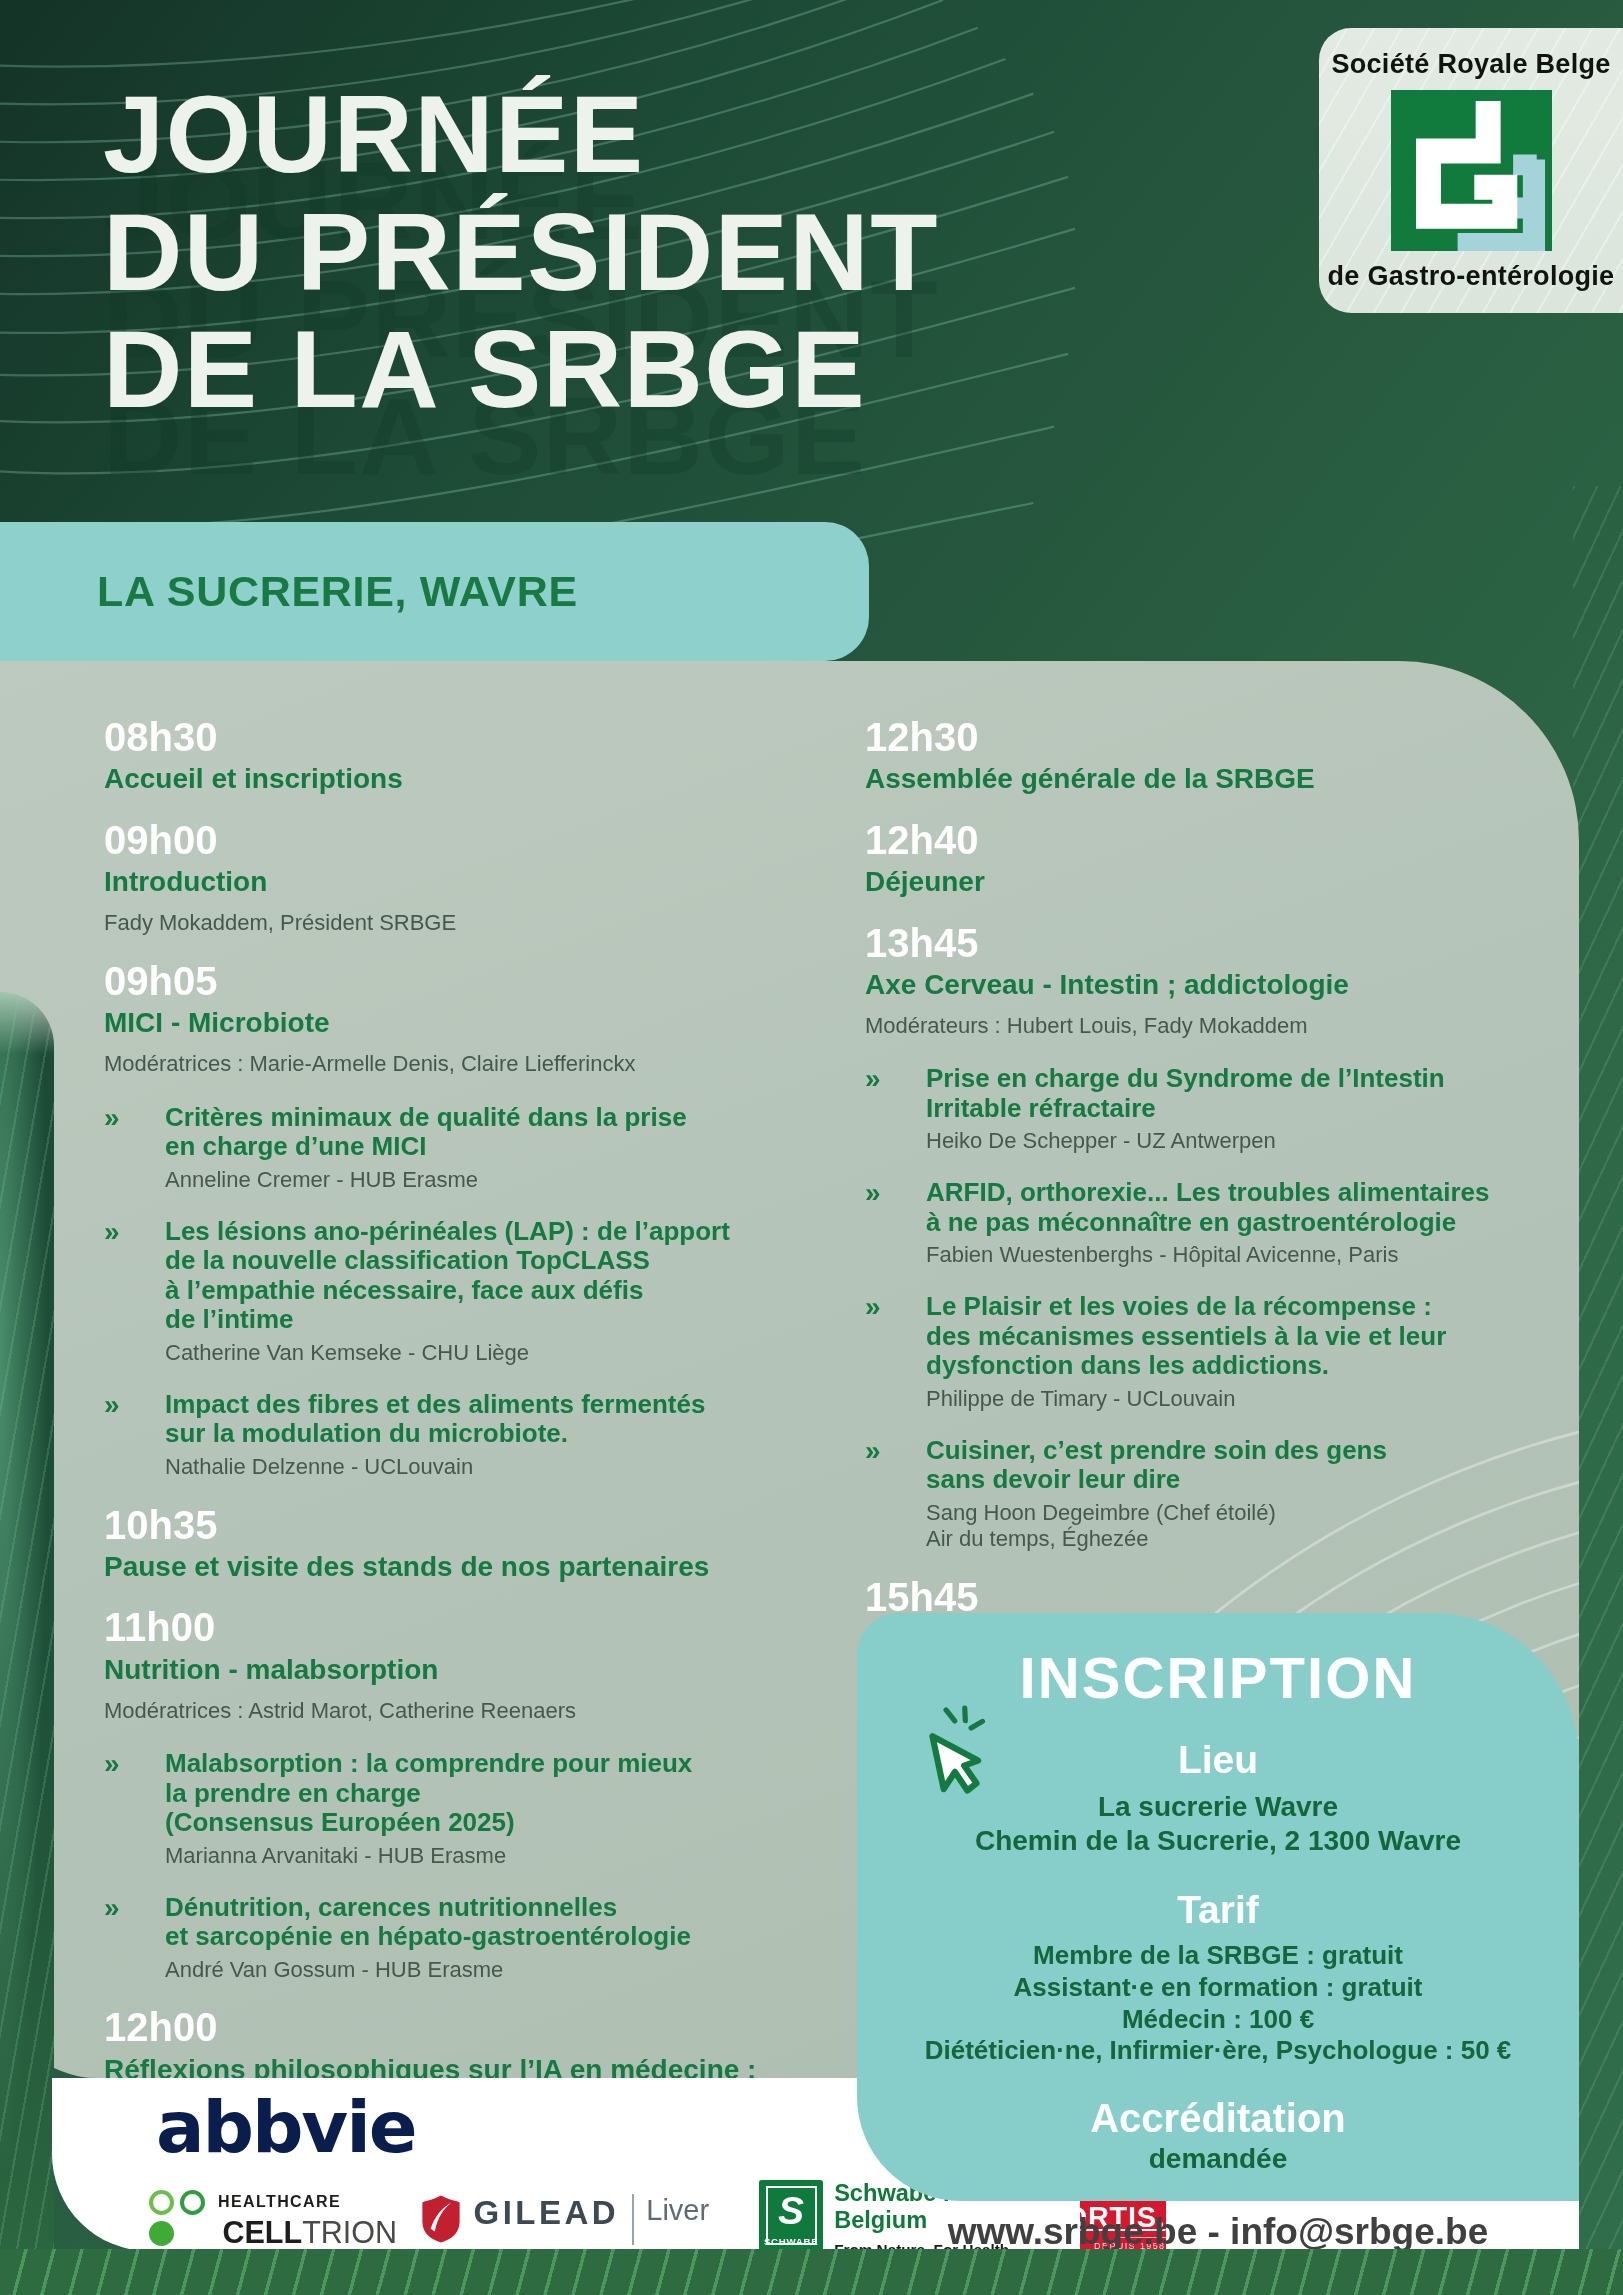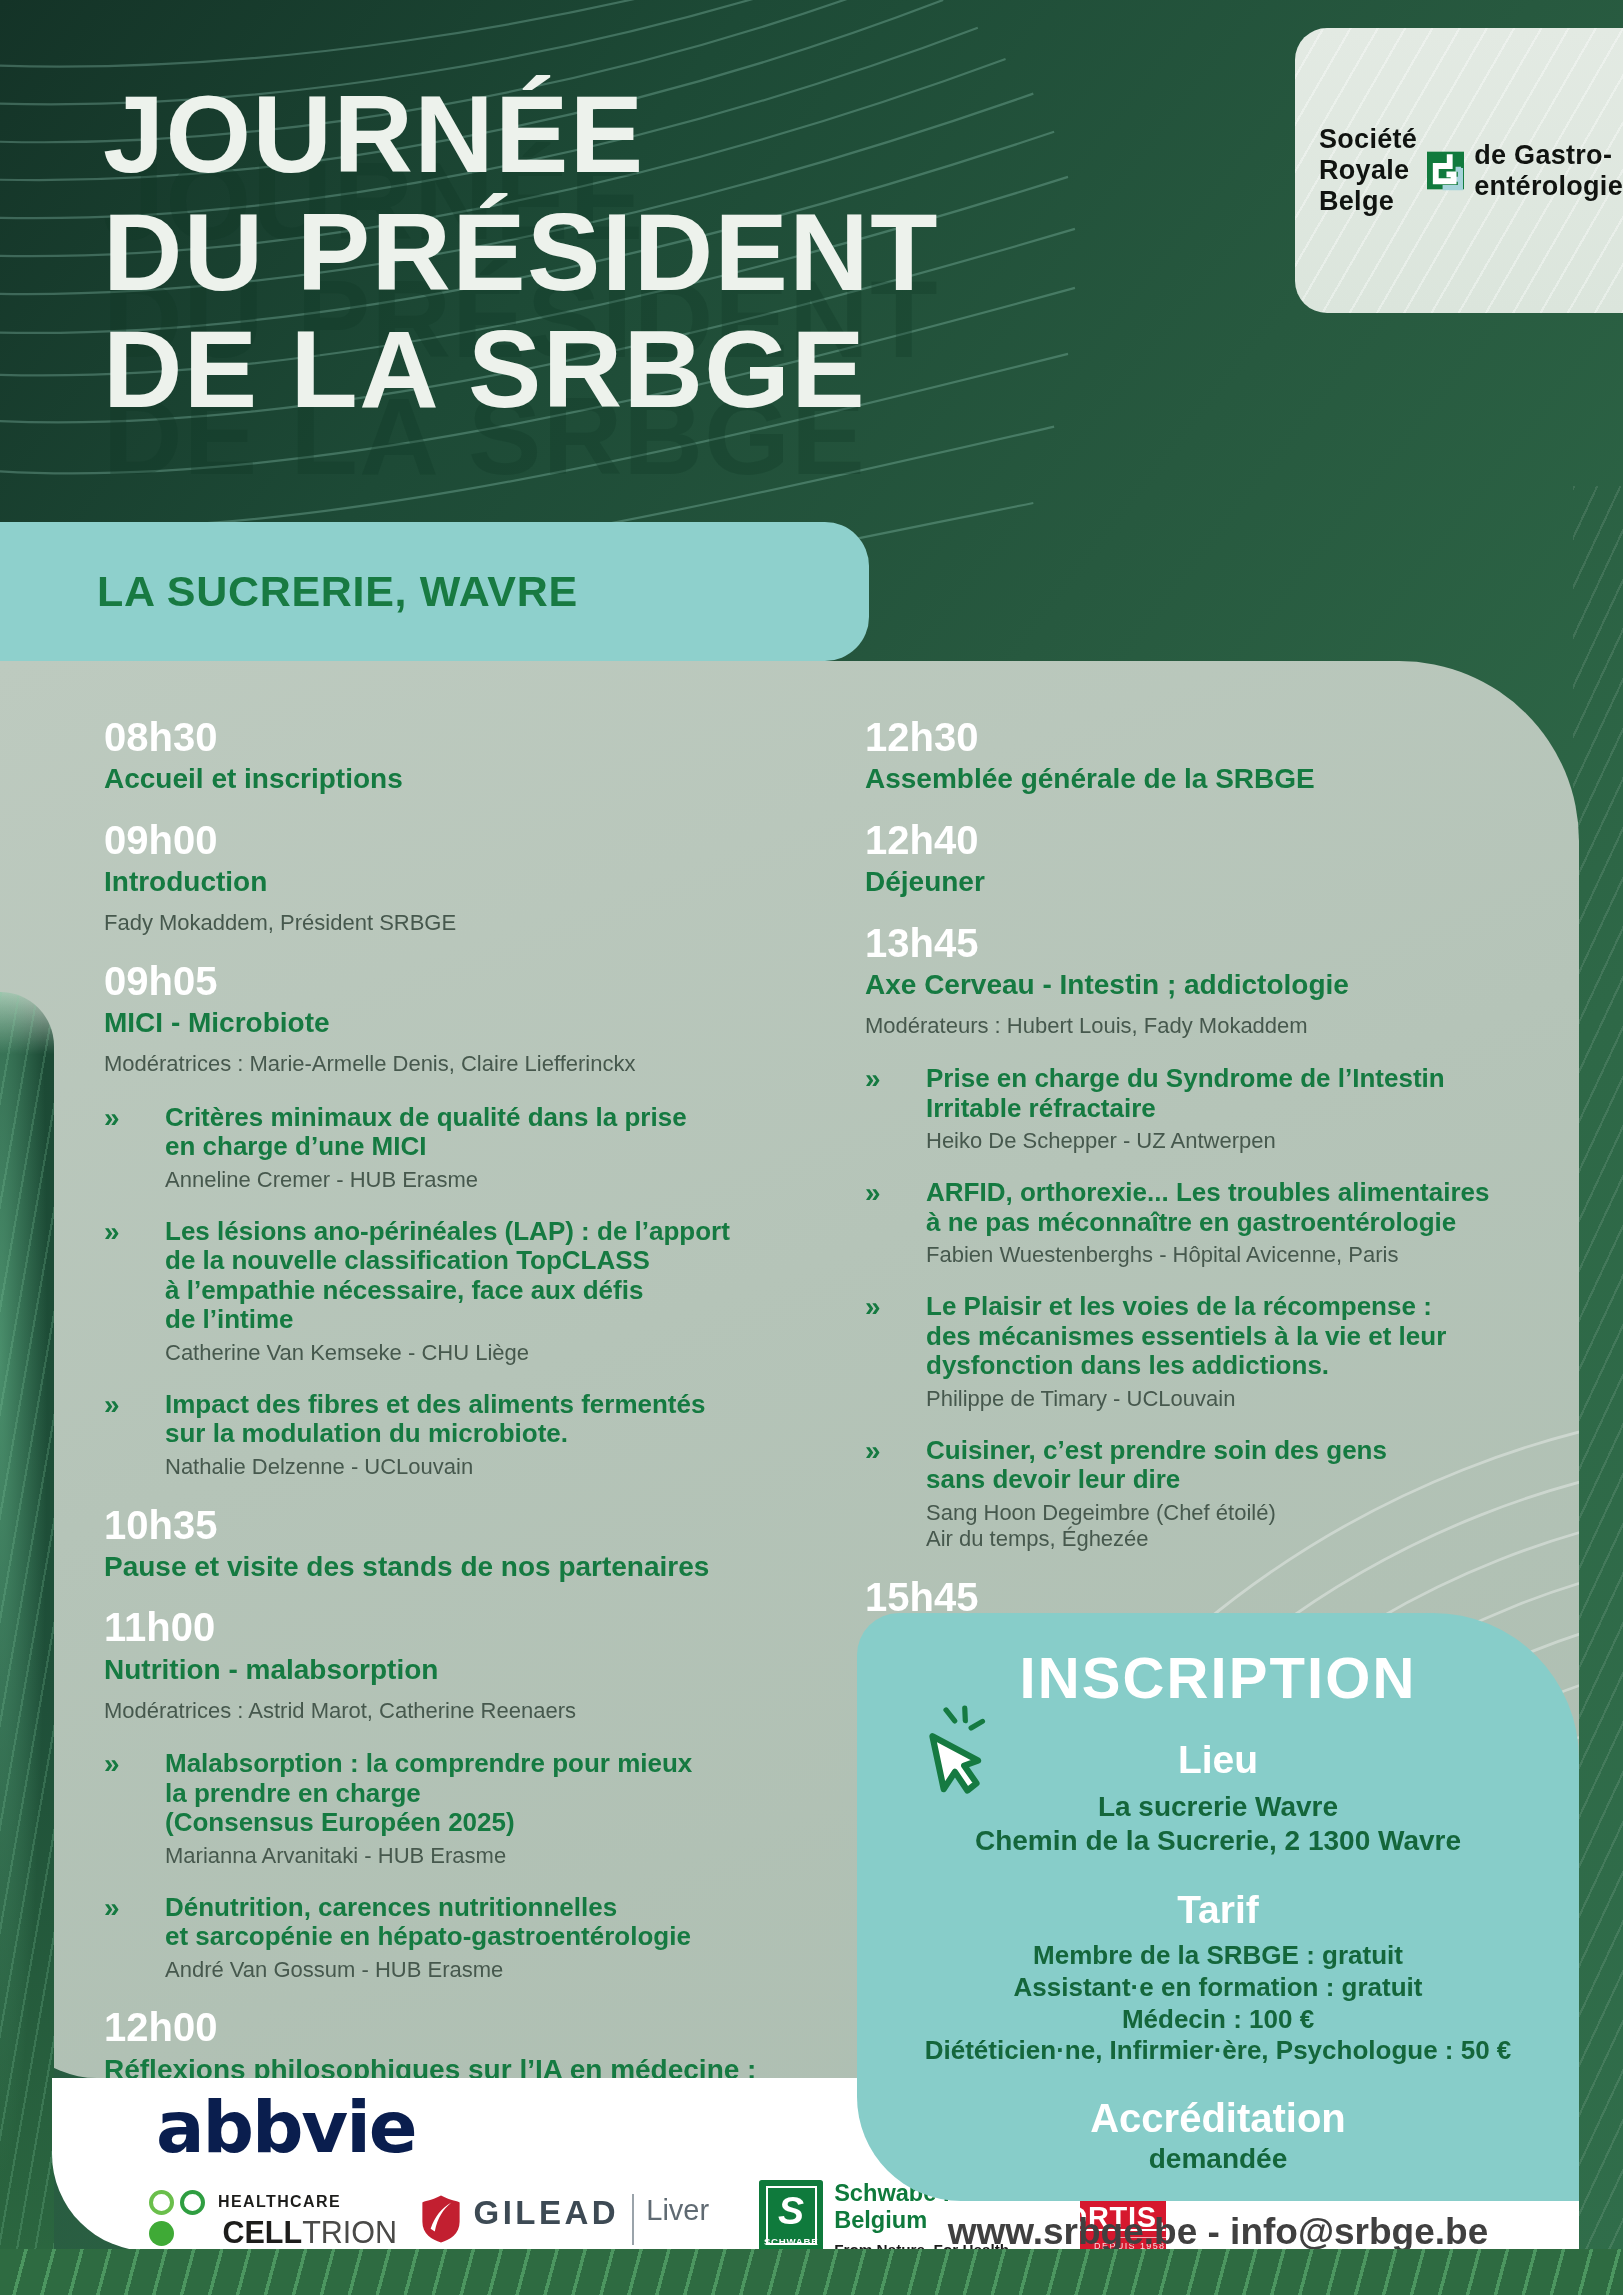--- a/index.html
+++ b/index.html
@@ -29,21 +29,21 @@
     font-size:110px;line-height:1.07;font-weight:700;letter-spacing:1.4px;color:#edf2ec;
     text-shadow:0 67px 0 rgba(16,54,36,.28);
   }
   .main-title span{display:block;}
   .logo-card{
     position:absolute;right:0;top:28px;width:304px;height:285px;z-index:3;
     background:
       repeating-linear-gradient(120deg,rgba(255,255,255,.35) 0 2.1px,rgba(255,255,255,0) 2.1px 23.6px),
       linear-gradient(180deg,#e3eae3,#dbe5dc);
     border-radius:32px 0 0 32px;
-    display:flex;flex-direction:row;align-items:center;justify-content:center;gap:9.7px;padding-left:24px;
+    display:flex;flex-direction:column;align-items:center;justify-content:center;gap:9.7px;
   }
   .logo-card .logo-caption{font-size:27px;font-weight:700;color:#101310;letter-spacing:0.3px;}
   
   .banner{
     position:absolute;left:0;top:522px;width:869px;height:139px;z-index:5;
     background:#8ed0cc;border-radius:0 44px 44px 0;
     display:flex;flex-direction:column;justify-content:center;padding-left:97px;box-sizing:border-box;
   }
   .banner-date{font-size:56px;font-weight:700;color:#ffffff;letter-spacing:0.7px;line-height:1.08;}
   .banner-venue{font-size:43px;font-weight:700;color:#187a42;letter-spacing:0.7px;line-height:1.1;}

